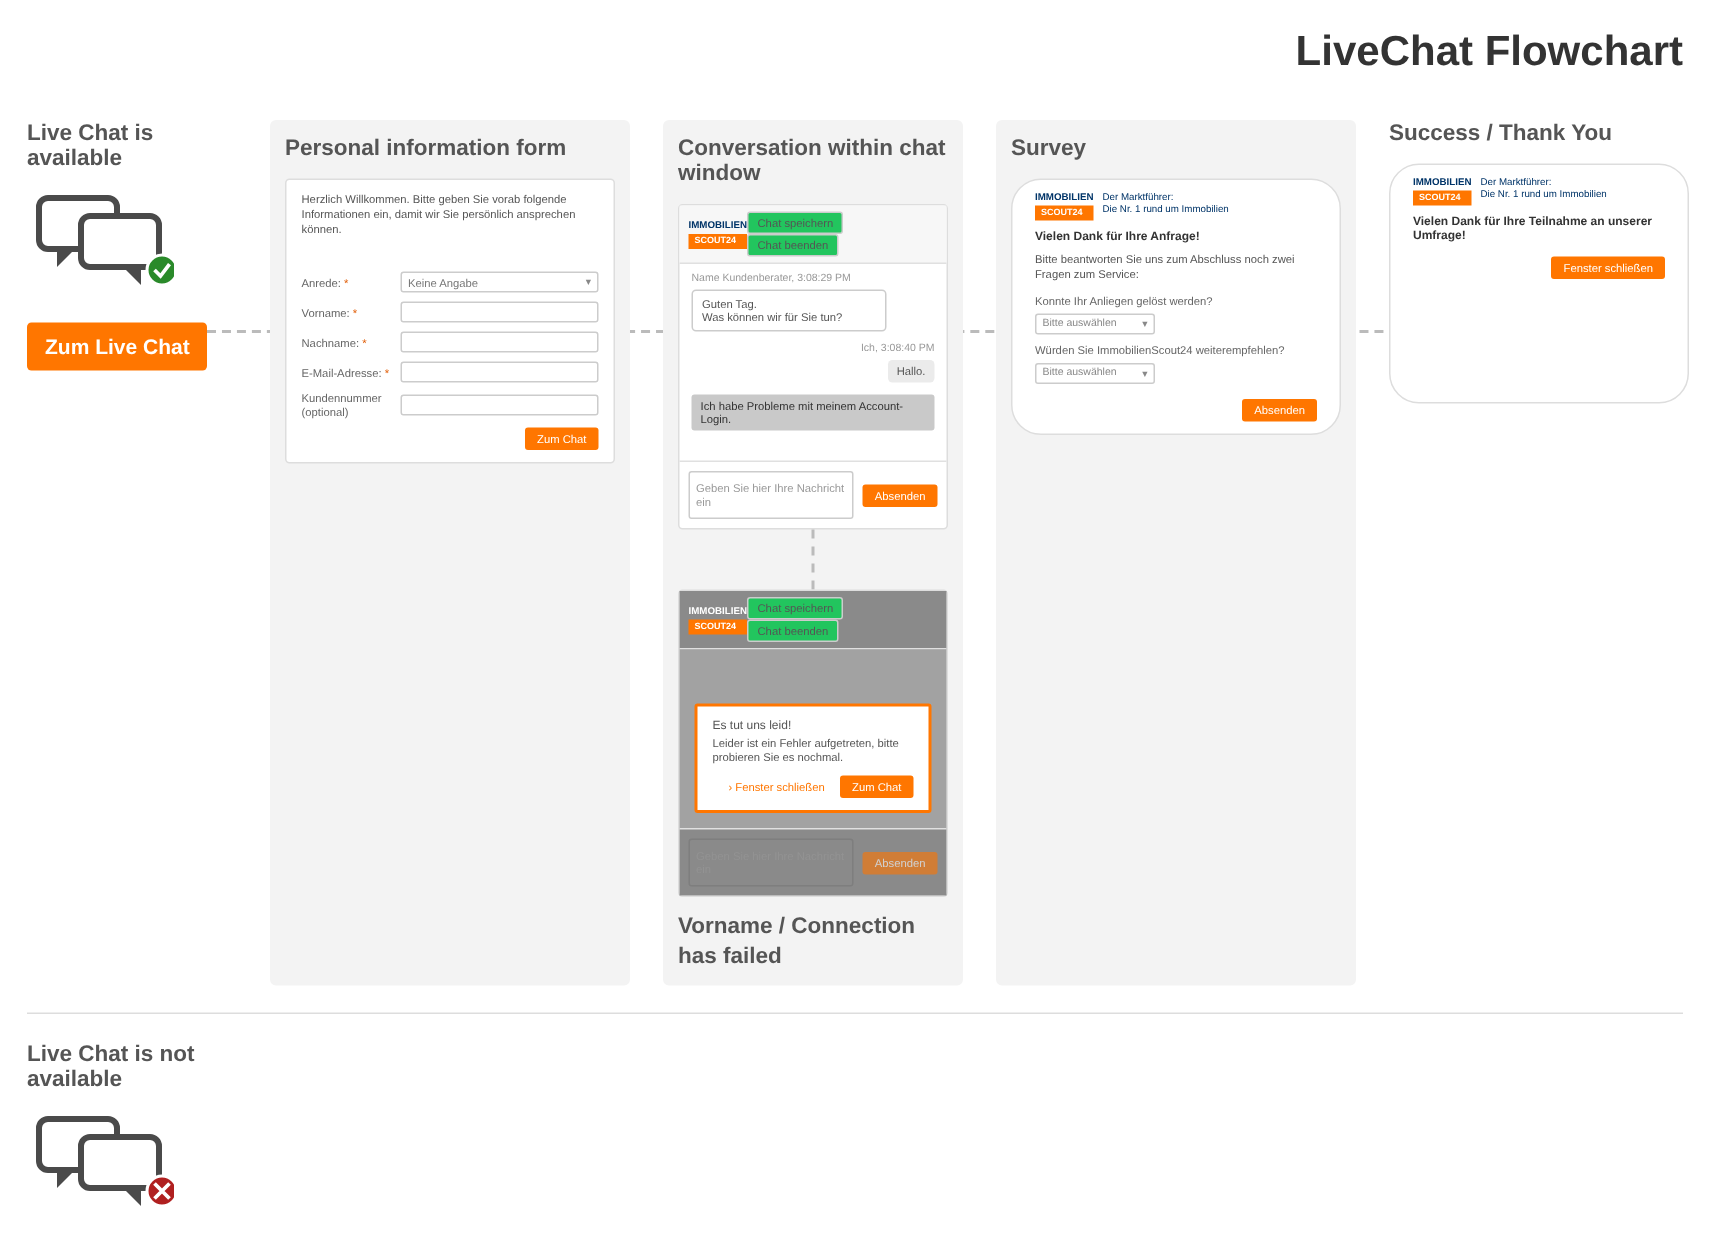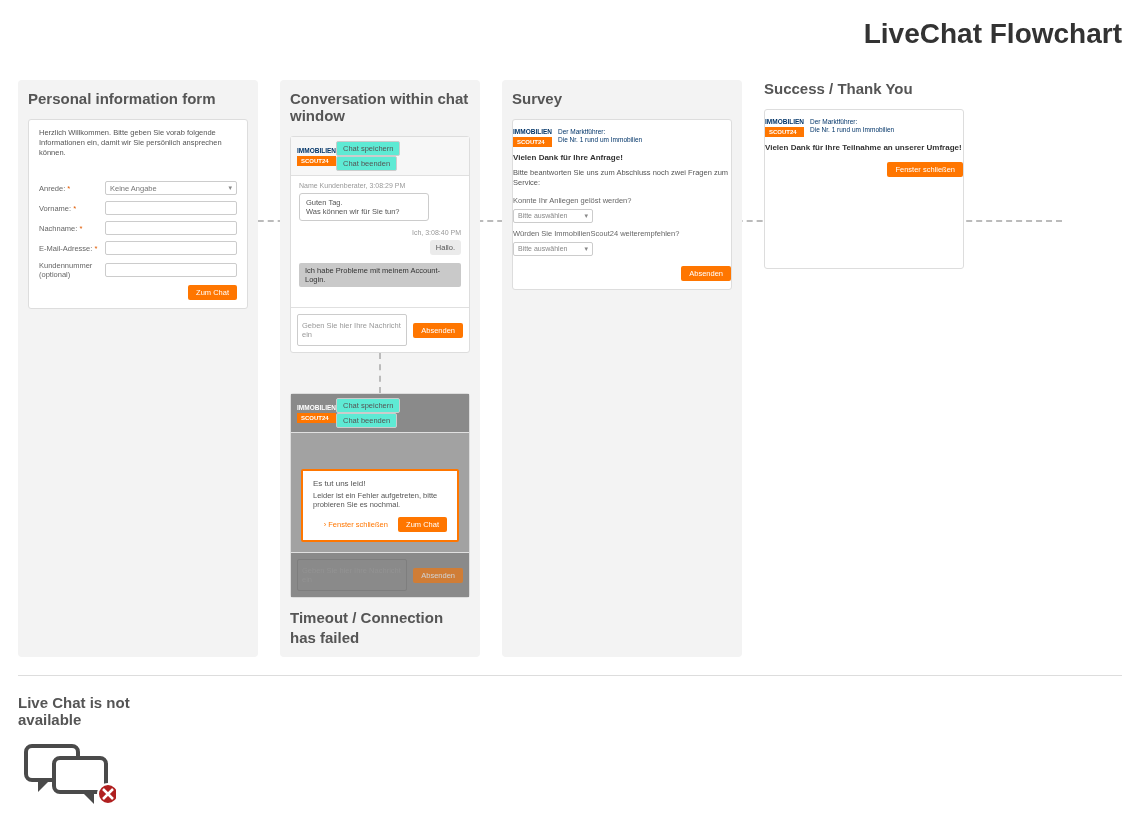--- a/index.html
+++ b/index.html
@@ -75,21 +75,21 @@
     padding:0 4px; display:flex; align-items:center; justify-content:space-between;
     font-size:7.5px; color:#777;
   }
   .mock.form .fselect .chev { font-size:7px; color:#888; }
   .mock .btn-sm {
     background:#ff7600; color:#fff; font-size:7.5px; padding:3px 8px;
     border-radius:2px; display:inline-block;
   }
   .mock .btn-outline {
     border:1px solid #ccc; color:#555; font-size:7.5px; padding:2px 6px;
-    border-radius:2px; display:inline-block; background:#5eead4;
+    border-radius:2px; display:inline-block; background:#22c55e;
   }
   .mock.form .actions { text-align:right; margin-top:6px; }
 
   .mock.chat .chat-header {
     background:#f7f7f7; display:flex; justify-content:space-between; align-items:center;
     padding:4px 6px; border-bottom:1px solid #e0e0e0;
   }
   .logo-tag {
     background:#ff7600; color:#fff; font-weight:bold; font-size:6px;
     padding:2px 4px; display:inline-block;
@@ -114,21 +114,21 @@
   .clear { clear:both; }
   .mock .composer {
     display:flex; gap:6px; padding:6px; border-top:1px solid #e0e0e0;
     align-items:center;
   }
   .mock .composer .cinput {
     flex:1; height:32px; border:1px solid #ccc; border-radius:2px;
     font-size:7.5px; color:#999; padding:0 4px; display:flex; align-items:center;
   }
 
-  .mock.card { padding:8px 0; }
+  .mock.card { padding:8px 15px;border-radius:20px; }
   .card-header { display:flex; gap:6px; align-items:flex-start; margin-bottom:6px; }
   .card-header .tagline { font-size:6.5px; color:#003468; line-height:1.2; }
   .survey-title { font-size:8px; font-weight:bold; color:#333; margin:6px 0; }
   .survey-sub { font-size:7.5px; color:#555; margin-bottom:8px; line-height:1.3; }
   .survey-q { font-size:7.5px; color:#666; margin:6px 0 4px; }
   .sel-sm { border:1px solid #ccc; width:80px; height:14px; border-radius:2px;
     font-size:7px; color:#888; display:flex; align-items:center; justify-content:space-between; padding:0 4px; }
   .sel-sm .chev { font-size:7px; }
   .mock.card .actions { text-align:right; margin-top:10px; }
 
@@ -154,20 +154,34 @@
   hr.sep { border:none; border-top:1px solid #ddd; margin:18px 0; }
 </style>
 </head>
 <body>
 
 <h1 class="title">LiveChat Flowchart</h1>
 
 <div class="row">
   <div class="dash-line"></div>
 
+  <div class="col entry">
+    <div class="col-label">Live Chat is available</div>
+    <div class="chat-icon-wrap">
+      <svg width="92" height="62" viewBox="0 0 92 62">
+        <rect x="2" y="2" width="52" height="34" rx="6" fill="none" stroke="#4a4a4a" stroke-width="4"></rect>
+        <path d="M14 36 L14 48 L26 36 Z" fill="#4a4a4a"></path>
+        <rect x="30" y="14" width="52" height="34" rx="6" fill="#fff" stroke="#4a4a4a" stroke-width="4"></rect>
+        <path d="M70 48 L70 60 L58 48 Z" fill="#4a4a4a"></path>
+        <circle cx="84" cy="50" r="10" fill="#2a8a2a" stroke="#fff" stroke-width="2"></circle>
+        <path d="M79 50 L83 54 L89 46" stroke="#fff" stroke-width="2.5" fill="none"></path>
+      </svg>
+    </div>
+    <button class="btn-orange">Zum Live Chat</button>
+  </div>
 
   <div class="col wide gray">
     <div class="col-label">Personal information form</div>
     <div class="mock form">
       <div class="intro">Herzlich Willkommen. Bitte geben Sie vorab folgende Informationen ein, damit wir Sie persönlich ansprechen können.</div>
       <div class="frow">
         <div class="flabel req">Anrede:</div>
         <div class="fselect">
           <span>Keine Angabe</span>
           <span class="chev">▾</span>
@@ -248,21 +262,21 @@
             <span class="link">› Fenster schließen</span>
             <span class="btn-sm">Zum Chat</span>
           </div>
         </div>
       </div>
       <div class="composer disabled" style="background:#8a8a8a;">
         <div class="cinput" style="background:#8a8a8a;border-color:#777;">Geben Sie hier Ihre Nachricht ein</div>
         <span class="btn-sm">Absenden</span>
       </div>
     </div>
-    <div class="timeout-label">Timeout / Connection has failed</div>
+    <div class="timeout-label">Vorname / Connection has failed</div>
   </div>
 
   <div class="col wide gray">
     <div class="col-label">Survey</div>
     <div class="mock card">
       <div class="card-header">
         <div class="logo-block">
           <span class="logo-text">IMMOBILIEN</span>
           <span class="logo-tag">SCOUT24</span>
         </div>

